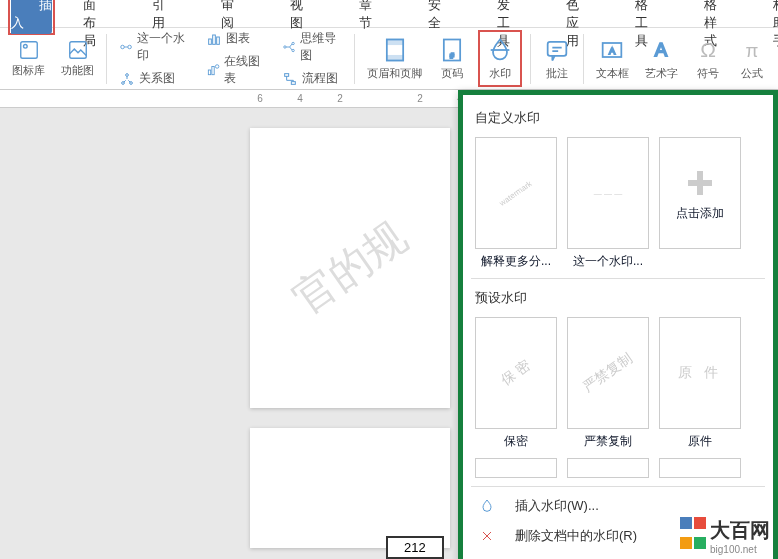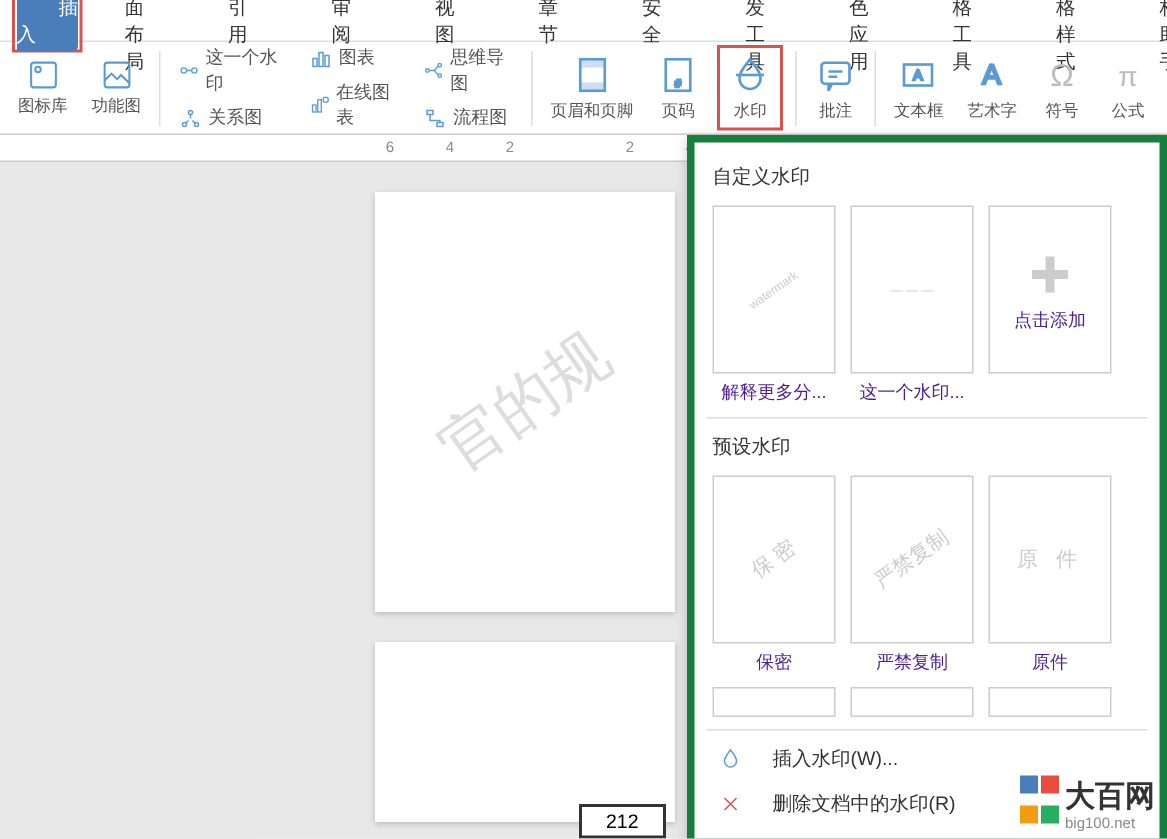--- a/index.html
+++ b/index.html
@@ -29,21 +29,21 @@
     .page-wm { position: absolute; top: 50%; left: 50%; transform: translate(-50%,-50%) rotate(-35deg); font-size: 42px; color: #ddd; white-space: nowrap; font-weight: 300; }
     .page-num-box { position: absolute; bottom: 0; left: 386px; border: 2px solid #333; padding: 2px 16px; font-size: 13px; background: #fff; }
     
     .dropdown { position: absolute; top: 90px; left: 458px; right: 0; background: #fff; border: 5px solid #15803d; box-shadow: 0 2px 8px rgba(0,0,0,0.2); padding: 8px; }
     .dd-section-title { font-size: 13px; color: #333; padding: 6px 4px; }
     .dd-row { display: flex; gap: 10px; padding: 4px; }
     .dd-item { display: flex; flex-direction: column; align-items: center; gap: 4px; cursor: pointer; }
     .dd-thumb { width: 82px; height: 112px; border: 1px solid #ccc; background: #fff; position: relative; display: flex; align-items: center; justify-content: center; }
     .dd-thumb-wm { position: absolute; transform: rotate(-35deg); font-size: 14px; color: #ccc; white-space: nowrap; }
     .dd-thumb-wm.sm { font-size: 8px; }
-    .dd-label { font-size: 12px; color: #4c1d95; }
+    .dd-label { font-size: 12px; color: #0f172a; }
     .dd-add { display: flex; flex-direction: column; align-items: center; justify-content: center; gap: 4px; }
     .plus-icon { width: 36px; height: 36px; color: #bbb; }
     .dd-divider { height: 1px; background: #ddd; margin: 4px 0; }
     .dd-menu-item { display: flex; align-items: center; gap: 20px; padding: 6px 8px; cursor: pointer; font-size: 13px; color: #333; }
     
     .logo { position: absolute; bottom: 4px; right: 8px; display: flex; gap: 4px; margin-top: 16px; }
     .logo-squares { display: grid; grid-template-columns: repeat(2, 12px); gap: 2px; }
     .logo-sq { width: 12px; height: 12px; }
     .logo-text { display: flex; flex-direction: column; }
     .logo-main { font-size: 20px; font-weight: bold; color: #333; }

